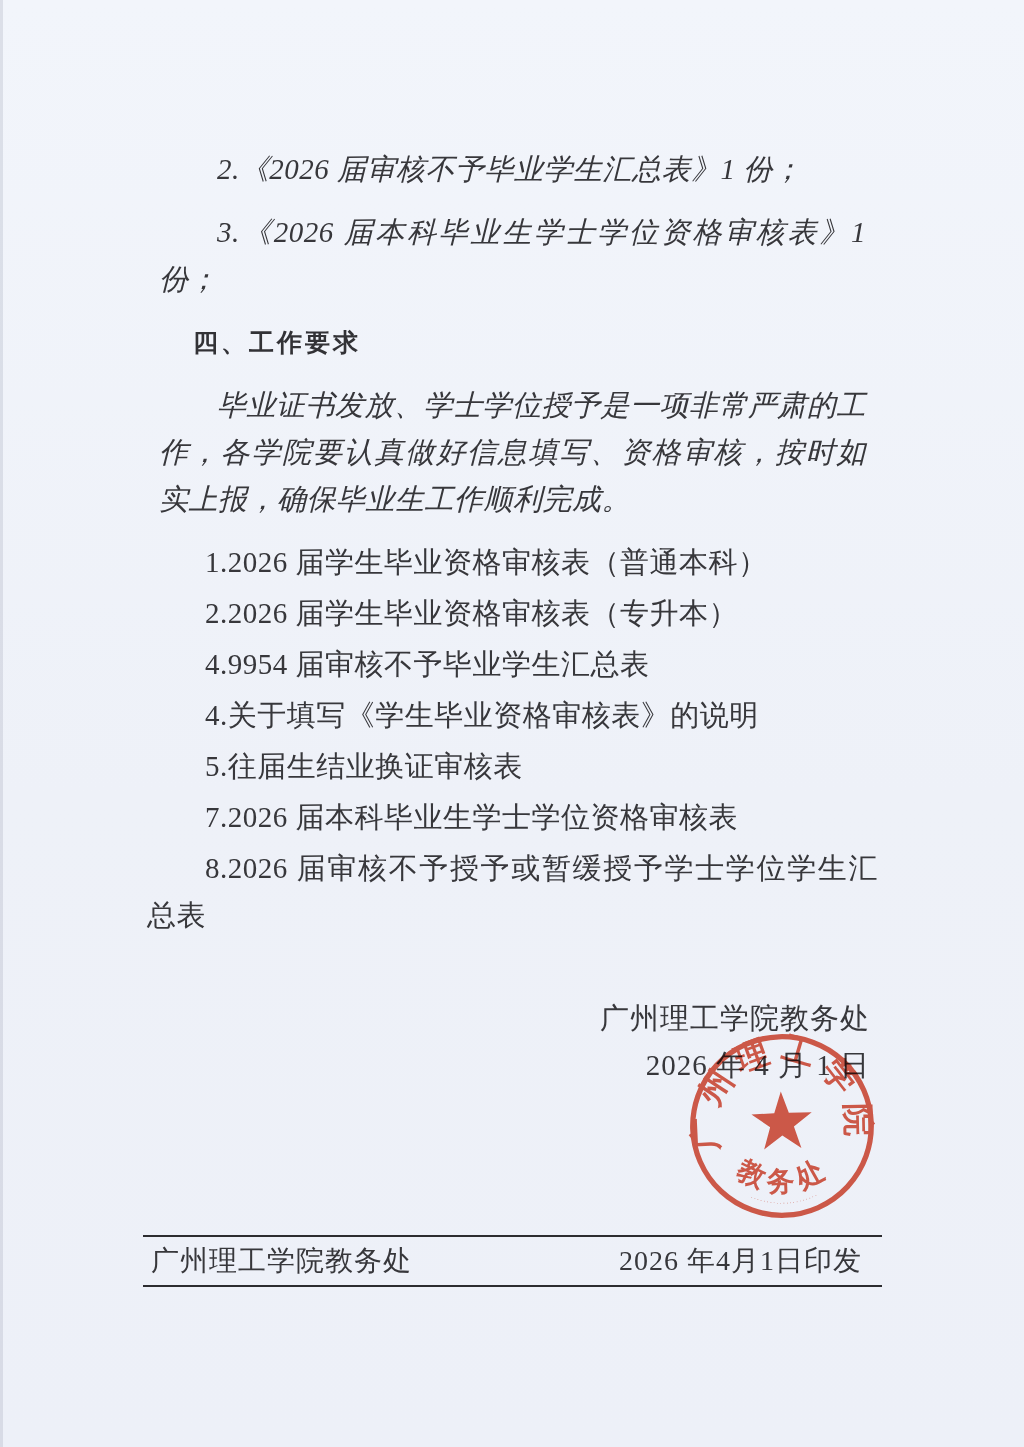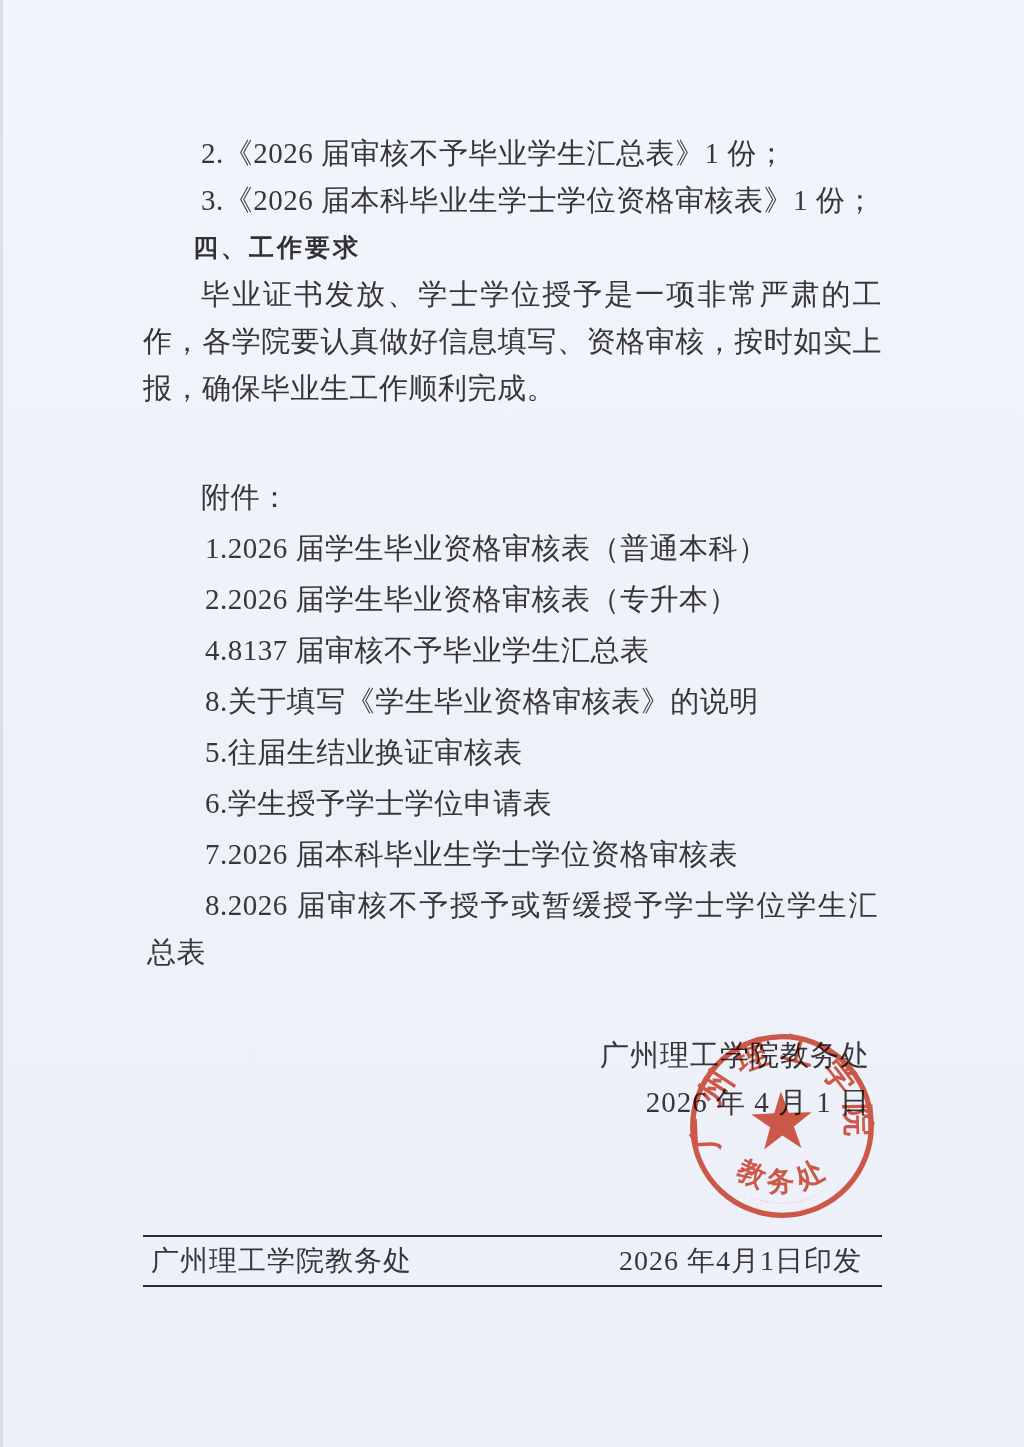--- a/index.html
+++ b/index.html
@@ -33,22 +33,23 @@
     top: 130px;
     width: 739px;
     font-size: 29px;
     line-height: 47px;
     color: #37373b;
     letter-spacing: 0.5px;
     text-align: justify;
     text-justify: inter-ideograph;
   }
   .para {
-    margin: 0;
+    margin: 16px;
     text-indent: 2em;
+    font-style: italic;
   }
   .heading {
     margin: 0;
     text-indent: 2em;
     font-family: "Liberation Sans", "DejaVu Sans", sans-serif;
     font-weight: 700;
     font-size: 25px;
     letter-spacing: 3px;
     color: #323236;
   }
@@ -109,27 +110,25 @@
   <div class="scan-edge"></div>
 
   <div class="doc">
     <p class="para">2.《2026 届审核不予毕业学生汇总表》1 份；</p>
     <p class="para">3.《2026 届本科毕业生学士学位资格审核表》1 份；</p>
 
     <h2 class="heading">四、工作要求</h2>
 
     <p class="para">毕业证书发放、学士学位授予是一项非常严肃的工作，各学院要认真做好信息填写、资格审核，按时如实上报，确保毕业生工作顺利完成。</p>
 
-    <p class="attach-label">附件：</p>
     <p class="attach-item">1.2026 届学生毕业资格审核表（普通本科）</p>
     <p class="attach-item">2.2026 届学生毕业资格审核表（专升本）</p>
-    <p class="attach-item">4.8137 届审核不予毕业学生汇总表</p>
-    <p class="attach-item">8.关于填写《学生毕业资格审核表》的说明</p>
+    <p class="attach-item">4.9954 届审核不予毕业学生汇总表</p>
+    <p class="attach-item">4.关于填写《学生毕业资格审核表》的说明</p>
     <p class="attach-item">5.往届生结业换证审核表</p>
-    <p class="attach-item">6.学生授予学士学位申请表</p>
     <p class="attach-item">7.2026 届本科毕业生学士学位资格审核表</p>
     <p class="attach-item">8.2026 届审核不予授予或暂缓授予学士学位学生汇总表</p>
 
     <div class="signature">
       <p class="sig-line">广州理工学院教务处</p>
       <p class="sig-line">2026 年 4 月 1 日</p>
     </div>
   </div>
 
   <svg class="seal" viewBox="0 0 200 200">

